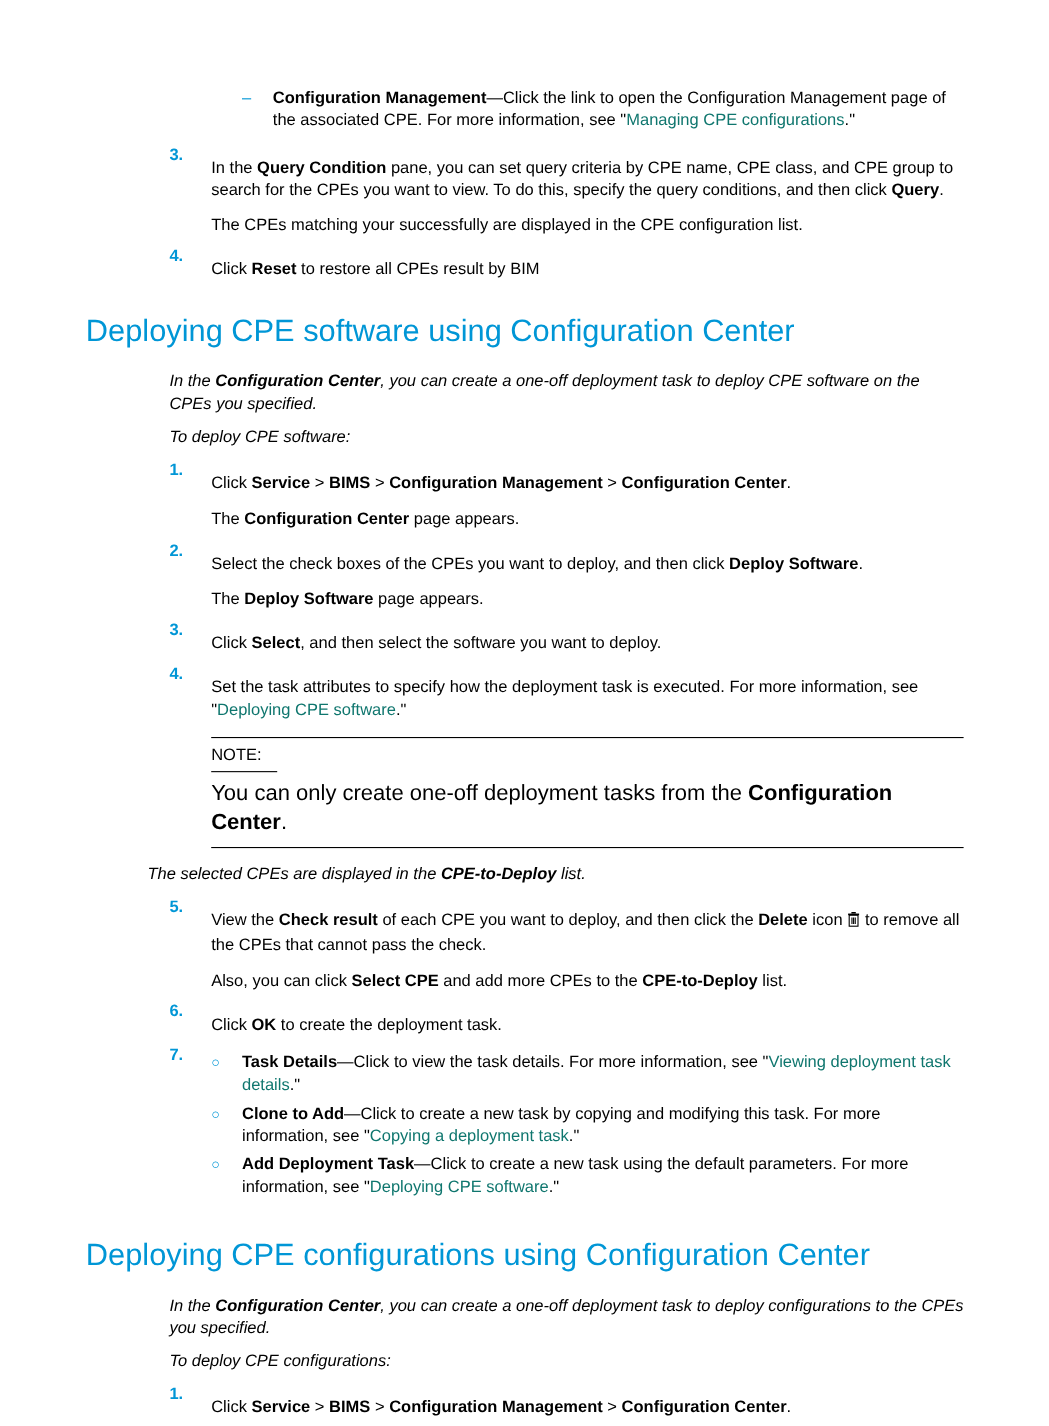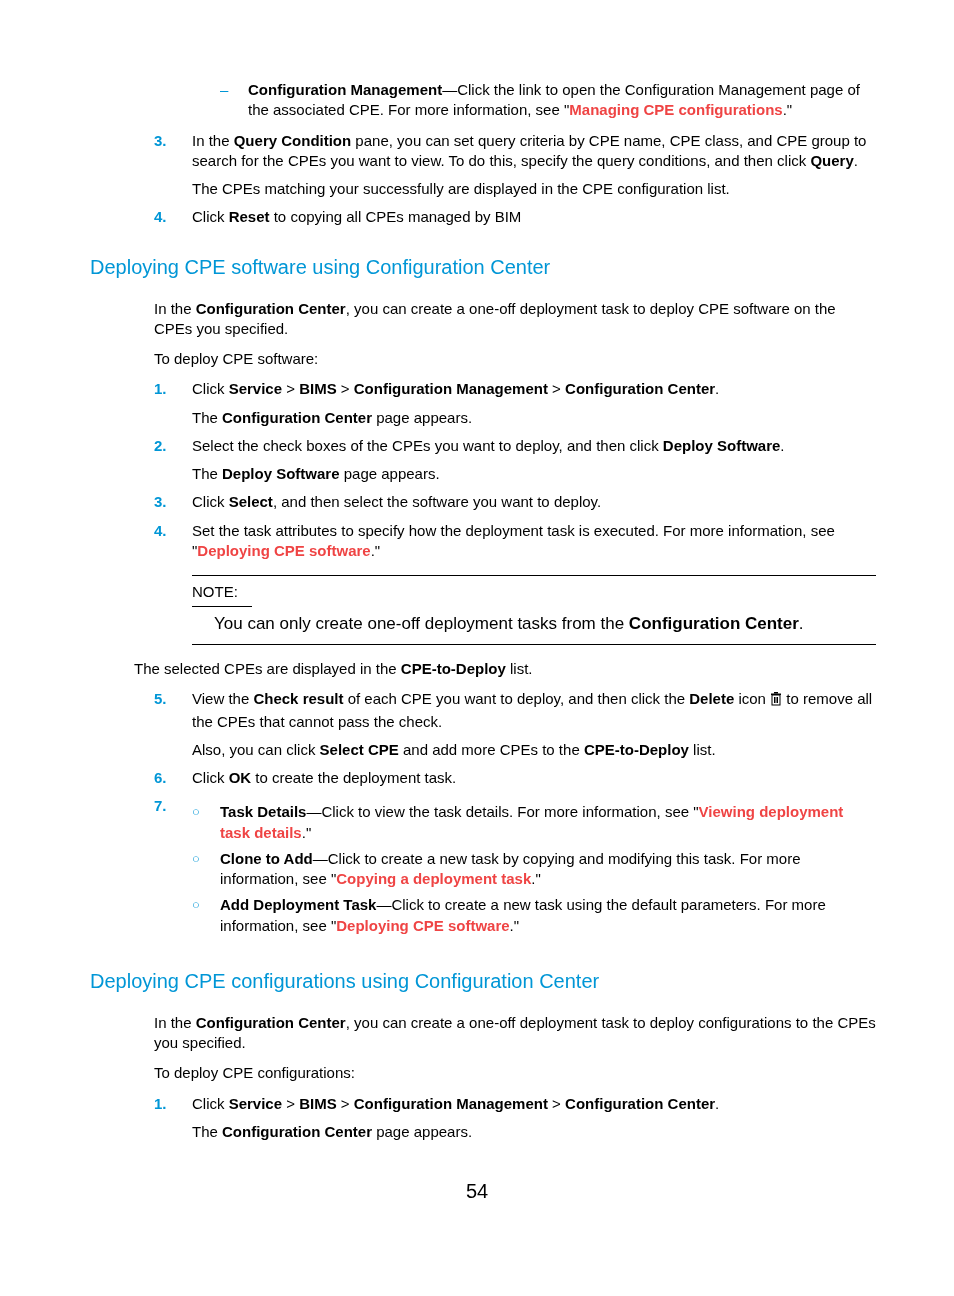--- a/index.html
+++ b/index.html
@@ -6,41 +6,42 @@
     font-family: Arial, Helvetica, sans-serif;
     font-size: 15px;
     color: #000;
     margin: 0;
     padding: 80px 78px 40px 78px;
     width: 954px;
     box-sizing: border-box;
     line-height: 1.35;
   }
   .h1 {
-    font-size: 20px;
+    font-size: 28px;
     color: #0096d6;
     font-weight: 300;
-    margin: 26px 0 18px 12px;
+    margin: 26px 0 18px 0;
     font-family: "Segoe UI Light", "Segoe UI", Arial, sans-serif;
   }
   .para {
     margin: 10px 0 10px 76px;
+    font-style: italic;
   }
   .ol-item {
     display: flex;
     margin: 8px 0 8px 76px;
   }
   .ol-num {
     color: #0096d6;
     font-weight: bold;
     min-width: 38px;
     flex-shrink: 0;
   }
   .ol-body { flex: 1; }
-  .ol-body p { margin: 0 0 8px 0; }
+  .ol-body p { margin: 12px 0 8px 0; }
   .ol-body p:last-child { margin-bottom: 0; }
   .sub-item {
     display: flex;
     margin: 6px 0 6px 0;
   }
   .sub-bullet {
     color: #0096d6;
     min-width: 28px;
     flex-shrink: 0;
     font-size: 13px;
@@ -52,41 +53,40 @@
     flex-shrink: 0;
   }
   .sub-body { flex: 1; }
   .indented-sub {
     margin-left: 142px;
     display: flex;
     margin-bottom: 10px;
   }
   b { font-weight: bold; }
   .link {
-    color: #ef4444;
+    color: #0f766e;
     text-decoration: none;
-    font-weight: bold;
   }
   .note-box {
     margin: 14px 0 14px 114px;
     border-top: 1px solid #000;
     border-bottom: 1px solid #000;
     padding: 6px 0 8px 0;
   }
   .note-label {
     color: #000000;
     font-size: 15px;
     margin-bottom: 4px;
   }
   .note-rule {
     border-bottom: 1px solid #000;
     margin: 4px 0 6px 0;
     width: 60px;
   }
-  .note-text { font-size: 17px; margin-left: 22px; }
+  .note-text { font-size: 20px; }
   .pagenum {
     text-align: center;
     margin-top: 36px;
     font-size: 20px;
   }
   .trash-icon {
     display: inline-block;
     vertical-align: -2px;
   }
 </style>
@@ -104,21 +104,21 @@
   <span class="ol-num">3.</span>
   <div class="ol-body">
     <p><span>In the </span><b>Query Condition</b><span> pane, you can set query criteria by CPE name, CPE class, and CPE group to search for the CPEs you want to view. To do this, specify the query conditions, and then click </span><b>Query</b><span>.</span></p>
     <p>The CPEs matching your successfully are displayed in the CPE configuration list.</p>
   </div>
 </div>
 
 <div class="ol-item">
   <span class="ol-num">4.</span>
   <div class="ol-body">
-    <p><span>Click </span><b>Reset</b><span> to copying all CPEs managed by BIM</span></p>
+    <p><span>Click </span><b>Reset</b><span> to restore all CPEs result by BIM</span></p>
   </div>
 </div>
 
 <div class="h1">Deploying CPE software using Configuration Center</div>
 
 <p class="para"><span>In the </span><b>Configuration Center</b><span>, you can create a one-off deployment task to deploy CPE software on the CPEs you specified.</span></p>
 
 <p class="para">To deploy CPE software:</p>
 
 <div class="ol-item">

